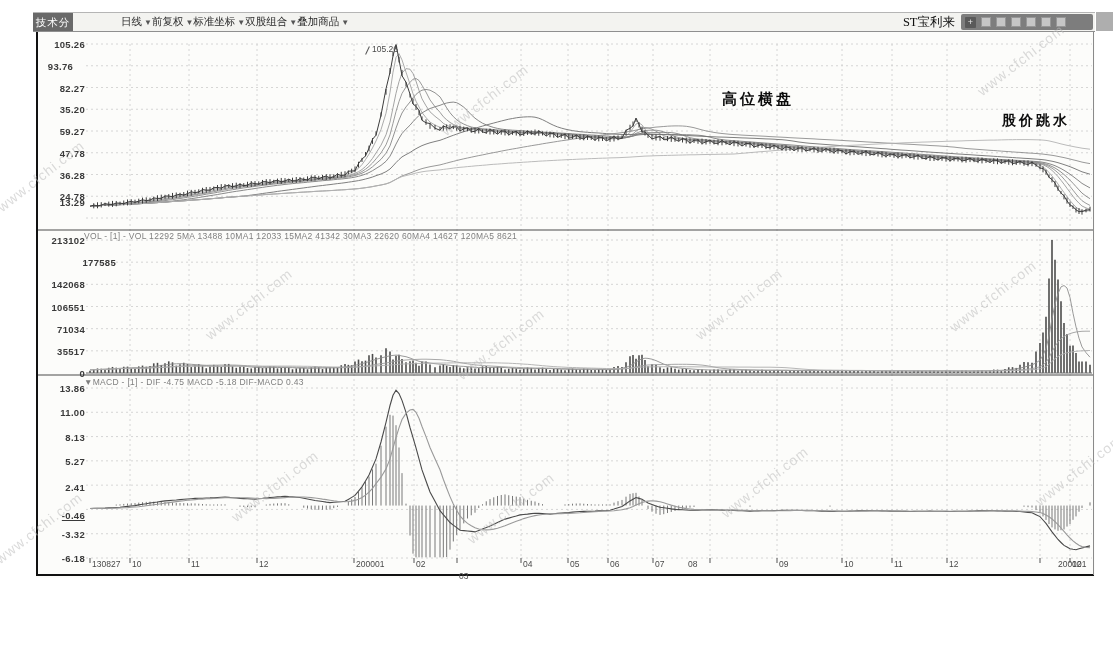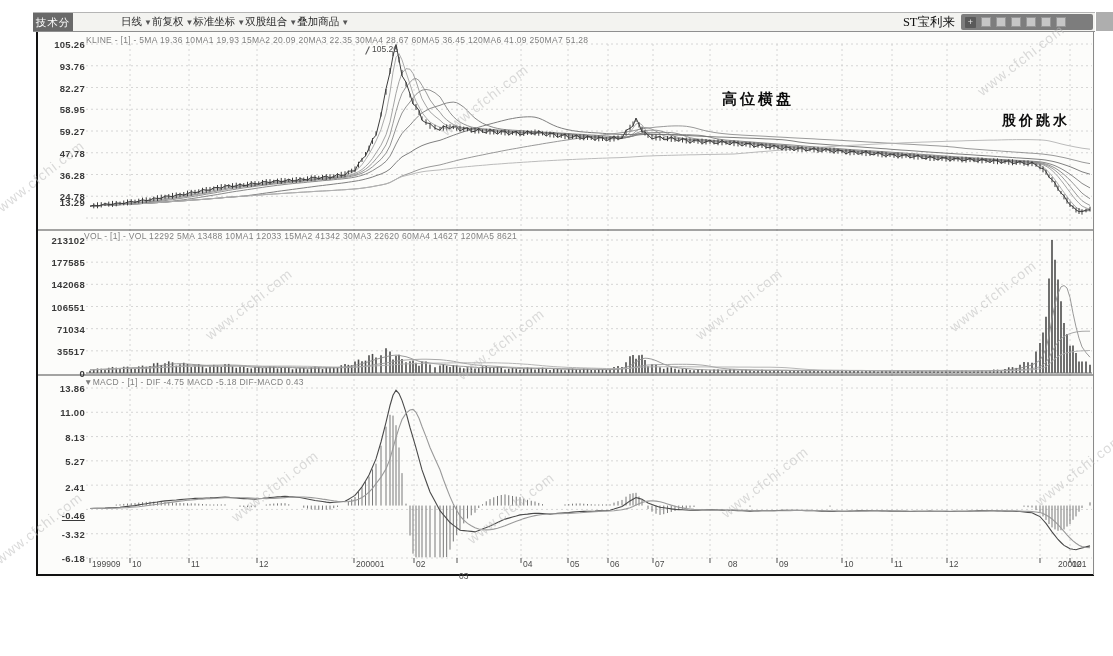--- a/index.html
+++ b/index.html
@@ -63,21 +63,20 @@
         <div class="ibtn"></div>
         <div class="ibtn"></div>
         <div class="ibtn"></div>
         <div class="ibtn"></div>
         <div class="ibtn"></div>
       </div>
   </div>
   <div class="scan-smudge"></div>
 
   <div id="chart">
-    <div class="phead" style="left:50px;top:3px;">KLINE - [1] - 5MA 19.36 10MA1 19.93 15MA2 20.09 20MA3 22.35 30MA4 28.67 60MA5 36.45 120MA6 41.09 250MA7 51.28</div>
     <div class="phead" style="left:48px;top:199px;">VOL - [1] - VOL 12292 5MA 13488 10MA1 12033 15MA2 41342 30MA3 22620 60MA4 14627 120MA5 8621</div>
     <div class="phead" style="left:48px;top:345px;">▼MACD - [1] - DIF -4.75 MACD -5.18 DIF-MACD 0.43</div>
   <svg width="1059" height="546">
         <line x1="50" y1="12" x2="1056" y2="12" stroke="#cbcbcb" stroke-width="0.8" stroke-dasharray="2,3"></line>
         <line x1="50" y1="33.75" x2="1056" y2="33.75" stroke="#cbcbcb" stroke-width="0.8" stroke-dasharray="2,3"></line>
         <line x1="50" y1="55.5" x2="1056" y2="55.5" stroke="#cbcbcb" stroke-width="0.8" stroke-dasharray="2,3"></line>
         <line x1="50" y1="77.25" x2="1056" y2="77.25" stroke="#cbcbcb" stroke-width="0.8" stroke-dasharray="2,3"></line>
         <line x1="50" y1="99" x2="1056" y2="99" stroke="#cbcbcb" stroke-width="0.8" stroke-dasharray="2,3"></line>
         <line x1="50" y1="120.75" x2="1056" y2="120.75" stroke="#cbcbcb" stroke-width="0.8" stroke-dasharray="2,3"></line>
         <line x1="50" y1="142.5" x2="1056" y2="142.5" stroke="#cbcbcb" stroke-width="0.8" stroke-dasharray="2,3"></line>
@@ -844,55 +843,55 @@
         <line x1="1054" y1="473.5748502994012" x2="1054" y2="470.33008982035926" stroke="#787878" stroke-width="1"></line>
         <polyline points="54.0,476.5 57.8,476.4 61.5,476.3 65.3,476.2 69.0,476.1 72.8,475.9 76.5,475.7 80.3,475.5 84.0,475.3 87.8,474.8 91.5,474.4 95.3,474.0 99.0,473.6 102.8,472.9 106.5,472.3 110.3,471.7 114.0,471.0 117.8,470.5 121.5,470.0 125.3,469.4 129.0,468.9 132.8,468.6 136.5,468.3 140.3,468.0 144.0,467.6 147.8,467.3 151.5,467.0 155.3,466.7 159.0,466.4 162.8,466.3 166.5,466.2 170.3,466.0 174.0,465.9 177.8,465.7 181.5,465.5 185.3,465.3 189.0,465.1 192.8,465.4 196.5,465.7 200.3,466.0 204.0,466.4 207.8,466.6 211.5,466.8 215.3,467.0 219.0,467.2 222.8,466.8 226.5,466.4 230.3,465.9 234.0,465.5 237.8,465.2 241.5,464.9 245.3,464.6 249.0,464.2 252.8,464.6 256.5,464.9 260.3,465.2 264.0,465.5 267.8,466.3 271.5,467.0 275.3,467.7 279.0,468.5 282.8,469.0 286.5,469.5 290.3,470.1 294.0,470.6 297.8,470.3 301.5,470.0 305.3,469.7 309.0,469.3 312.3,467.4 315.7,465.4 319.0,463.4 322.5,459.2 326.0,454.9 329.5,449.0 333.0,443.0 336.5,435.0 340.0,426.9 345.0,410.0 350.0,390.4 354.0,373.5 357.0,363.3 360.0,358.2 363.0,361.6 366.0,368.4 370.0,380.3 374.0,395.5 377.0,405.7 380.0,415.9 383.0,426.9 386.0,437.9 390.0,449.0 394.0,460.0 399.0,469.3 404.0,478.7 407.3,482.6 410.7,486.6 414.0,490.5 417.3,493.1 420.7,495.6 424.0,498.2 427.8,498.6 431.5,499.0 435.3,499.4 439.0,499.9 442.8,498.4 446.5,496.9 450.3,495.4 454.0,493.9 457.8,492.2 461.5,490.5 465.3,488.8 469.0,487.1 472.7,486.1 476.5,485.0 480.3,484.0 484.0,482.9 487.7,482.5 491.5,482.1 495.3,481.6 499.0,481.2 502.8,481.4 506.5,481.6 510.3,481.8 514.0,482.1 517.8,481.7 521.5,481.4 525.3,481.1 529.0,480.8 532.8,480.5 536.5,480.1 540.3,479.8 544.0,479.5 547.8,479.4 551.5,479.3 555.3,479.2 559.0,479.1 562.8,478.9 566.5,478.7 570.3,478.5 574.0,478.2 578.0,477.0 582.0,475.7 586.0,474.4 590.0,471.7 594.0,468.9 597.0,467.2 600.0,465.5 603.0,466.4 606.0,467.2 609.0,469.1 612.0,471.0 616.0,472.4 620.0,473.9 624.0,475.3 627.8,475.8 631.5,476.3 635.2,476.9 639.0,477.4 642.8,477.6 646.5,477.8 650.3,478.0 654.0,478.2 658.0,478.2 662.0,478.1 666.0,478.0 670.0,477.9 674.0,477.8 678.0,477.9 682.0,478.0 686.0,478.1 690.0,478.2 694.0,478.2 698.0,478.4 702.0,478.6 706.0,478.7 710.0,478.9 714.0,479.1 718.0,479.0 722.0,478.9 726.0,478.8 730.0,478.7 734.0,478.7 738.0,478.6 742.0,478.5 746.0,478.4 750.0,478.3 754.0,478.2 758.0,478.3 762.0,478.4 766.0,478.5 770.0,478.6 774.0,478.7 778.0,478.8 782.0,479.0 786.0,479.2 790.0,479.3 794.0,479.5 798.0,479.4 802.0,479.3 806.0,479.3 810.0,479.2 814.0,479.1 818.0,479.0 822.0,478.9 826.0,478.8 830.0,478.7 834.0,478.7 838.0,478.7 842.0,478.8 846.0,478.9 850.0,479.0 854.0,479.1 858.0,479.2 862.0,479.3 866.0,479.3 870.0,479.4 874.0,479.5 878.0,479.4 882.0,479.3 886.0,479.3 890.0,479.2 894.0,479.1 898.0,479.2 902.0,479.3 906.0,479.3 910.0,479.4 914.0,479.5 918.0,479.4 922.0,479.3 926.0,479.3 930.0,479.2 934.0,479.1 938.0,479.0 942.0,478.9 946.0,478.8 950.0,478.7 954.0,478.7 957.8,478.8 961.5,478.9 965.3,479.0 969.0,479.1 972.8,479.2 976.5,479.3 980.3,479.4 984.0,479.5 988.0,479.9 992.0,480.4 996.0,480.8 1000.0,482.7 1004.0,484.6 1007.0,488.0 1010.0,491.4 1013.0,495.6 1016.0,499.9 1019.0,503.7 1022.0,507.5 1025.0,510.5 1028.0,513.4 1031.0,515.1 1034.0,516.8 1037.0,517.3 1040.0,517.7 1043.0,516.8 1046.0,516.0 1050.0,514.9 1054.0,513.9" fill="none" stroke="#4a4a4a" stroke-width="1.1"></polyline>
         <polyline points="54.0,476.5 57.8,476.5 61.5,476.4 65.3,476.4 69.0,476.3 72.8,476.3 76.5,476.2 80.3,476.1 84.0,476.0 87.8,475.8 91.5,475.6 95.3,475.3 99.0,475.0 102.8,474.7 106.5,474.3 110.3,473.8 114.0,473.3 117.8,472.8 121.5,472.3 125.3,471.7 129.0,471.1 132.8,470.6 136.5,470.1 140.3,469.6 144.0,469.1 147.8,468.7 151.5,468.3 155.3,468.0 159.0,467.6 162.8,467.3 166.5,467.1 170.3,466.8 174.0,466.6 177.8,466.4 181.5,466.2 185.3,466.0 189.0,465.8 192.8,465.7 196.5,465.7 200.3,465.6 204.0,465.7 207.8,465.8 211.5,465.9 215.3,466.0 219.0,466.2 222.8,466.4 226.5,466.5 230.3,466.6 234.0,466.5 237.8,466.4 241.5,466.2 245.3,465.9 249.0,465.6 252.8,465.3 256.5,465.1 260.3,465.0 264.0,465.0 267.8,465.0 271.5,465.2 275.3,465.6 279.0,466.0 282.8,466.5 286.5,467.1 290.3,467.6 294.0,468.2 297.8,468.8 301.5,469.2 305.3,469.5 309.0,469.7 312.3,469.5 315.7,469.1 319.0,468.4 322.5,467.2 326.0,465.5 329.5,463.1 333.0,460.1 336.5,456.3 340.0,451.6 345.0,445.2 350.0,436.9 354.0,426.9 357.0,416.2 360.0,405.5 363.0,395.8 366.0,387.5 370.0,381.4 374.0,377.9 377.0,377.4 380.0,380.3 383.0,386.2 386.0,394.5 390.0,404.6 394.0,415.5 399.0,426.7 404.0,437.7 407.3,447.3 410.7,456.3 414.0,464.6 417.3,472.0 420.7,478.4 424.0,483.8 427.8,488.1 431.5,491.4 435.3,493.7 439.0,495.7 442.8,497.0 446.5,497.7 450.3,497.9 454.0,497.8 457.8,497.1 461.5,496.2 465.3,495.1 469.0,493.7 472.7,492.2 476.5,490.7 480.3,489.2 484.0,487.9 487.7,486.6 491.5,485.5 495.3,484.5 499.0,483.6 502.8,483.0 506.5,482.5 510.3,482.1 514.0,481.9 517.8,481.8 521.5,481.7 525.3,481.6 529.0,481.5 532.8,481.4 536.5,481.2 540.3,481.0 544.0,480.8 547.8,480.5 551.5,480.2 555.3,480.0 559.0,479.7 562.8,479.5 566.5,479.3 570.3,479.1 574.0,479.0 578.0,478.7 582.0,478.3 586.0,477.7 590.0,476.9 594.0,475.8 597.0,474.5 600.0,473.0 603.0,471.7 606.0,470.4 609.0,469.6 612.0,469.1 616.0,468.8 620.0,469.1 624.0,469.8 627.8,470.7 631.5,471.9 635.2,473.1 639.0,474.2 642.8,475.2 646.5,475.9 650.3,476.6 654.0,477.0 658.0,477.4 662.0,477.6 666.0,477.8 670.0,477.9 674.0,478.0 678.0,478.0 682.0,478.0 686.0,478.0 690.0,478.0 694.0,478.0 698.0,478.1 702.0,478.1 706.0,478.2 710.0,478.3 714.0,478.5 718.0,478.6 722.0,478.7 726.0,478.7 730.0,478.8 734.0,478.8 738.0,478.8 742.0,478.8 746.0,478.7 750.0,478.7 754.0,478.6 758.0,478.5 762.0,478.5 766.0,478.4 770.0,478.4 774.0,478.4 778.0,478.5 782.0,478.5 786.0,478.6 790.0,478.8 794.0,478.9 798.0,479.0 802.0,479.1 806.0,479.2 810.0,479.2 814.0,479.3 818.0,479.3 822.0,479.2 826.0,479.2 830.0,479.1 834.0,479.0 838.0,478.9 842.0,478.9 846.0,478.9 850.0,478.9 854.0,478.9 858.0,478.9 862.0,478.9 866.0,479.0 870.0,479.1 874.0,479.2 878.0,479.2 882.0,479.3 886.0,479.3 890.0,479.3 894.0,479.3 898.0,479.3 902.0,479.3 906.0,479.3 910.0,479.3 914.0,479.3 918.0,479.3 922.0,479.3 926.0,479.3 930.0,479.3 934.0,479.3 938.0,479.3 942.0,479.2 946.0,479.2 950.0,479.1 954.0,479.0 957.8,478.9 961.5,478.9 965.3,478.9 969.0,478.9 972.8,478.9 976.5,478.9 980.3,479.0 984.0,479.1 988.0,479.2 992.0,479.4 996.0,479.6 1000.0,480.0 1004.0,480.6 1007.0,481.6 1010.0,483.0 1013.0,484.8 1016.0,487.0 1019.0,489.7 1022.0,492.7 1025.0,496.0 1028.0,499.4 1031.0,502.8 1034.0,506.0 1037.0,508.9 1040.0,511.3 1043.0,513.2 1046.0,514.6 1050.0,515.4 1054.0,515.8" fill="none" stroke="#9a9a9a" stroke-width="1.1"></polyline>
         <line x1="0" y1="198" x2="1058" y2="198" stroke="#4a4a4a" stroke-width="1"></line>
         <line x1="0" y1="343" x2="1058" y2="343" stroke="#4a4a4a" stroke-width="1"></line>
         <line x1="1" y1="0" x2="1" y2="543" stroke="#111111" stroke-width="2"></line>
         <line x1="0" y1="543" x2="1058" y2="543" stroke="#111111" stroke-width="1.8"></line>
         <line x1="1057.5" y1="0" x2="1057.5" y2="543" stroke="#8a8a8a" stroke-width="1"></line>
       </svg>
       <div class="ylab" style="top: 7px;">105.26</div>
-      <div class="ylab" style="top: 28.75px;">93.76</div>
+      <div class="ylab" style="top: 28.75px; text-align: center;">93.76</div>
       <div class="ylab" style="top: 50.5px;">82.27</div>
-      <div class="ylab" style="top: 72.25px;">58.95</div>
+      <div class="ylab" style="top: 72.25px;">35.20</div>
       <div class="ylab" style="top: 94px;">59.27</div>
       <div class="ylab" style="top: 115.75px; text-align: right;">47.78</div>
       <div class="ylab" style="top: 137.5px;">36.28</div>
       <div class="ylab" style="top: 159.25px;">24.78</div>
       <div class="ylab" style="top: 165px;">13.29</div>
       <div class="ylab" style="top: 203px;">213102</div>
-      <div class="ylab" style="top: 225.167px;">177585</div>
+      <div class="ylab" style="top: 225.167px; padding-left: 31px;">177585</div>
       <div class="ylab" style="top: 247.333px;">142068</div>
       <div class="ylab" style="top: 269.5px;">106551</div>
       <div class="ylab" style="top: 291.667px;">71034</div>
       <div class="ylab" style="top: 313.833px;">35517</div>
       <div class="ylab" style="top: 336px;">0</div>
       <div class="ylab" style="top: 351px;">13.86</div>
       <div class="ylab" style="top: 375.286px;">11.00</div>
       <div class="ylab" style="top: 399.571px;">8.13</div>
       <div class="ylab" style="top: 423.857px;">5.27</div>
       <div class="ylab" style="top: 450px;">2.41</div>
       <div class="ylab" style="top: 478px; text-decoration: underline;">-0.46</div>
       <div class="ylab" style="top: 496.714px;">-3.32</div>
       <div class="ylab" style="top: 521px;">-6.18</div>
-      <div class="xlab" style="left: 56px; top: 527px;">199909</div>
+      <div class="xlab" style="left: 56px; top: 527px;">130827</div>
       <div class="xlab" style="left: 96px; top: 527px;">10</div>
       <div class="xlab" style="left: 155px; top: 527px;">11</div>
       <div class="xlab" style="left: 223px; top: 527px;">12</div>
       <div class="xlab" style="left: 320px; top: 527px;">200001</div>
       <div class="xlab" style="left: 380px; top: 527px;">02</div>
       <div class="xlab" style="left: 423px; top: 527px; margin-top: 12px;">03</div>
       <div class="xlab" style="left: 487px; top: 527px;">04</div>
       <div class="xlab" style="left: 534px; top: 527px;">05</div>
       <div class="xlab" style="left: 574px; top: 527px;">06</div>
       <div class="xlab" style="left: 619px; top: 527px;">07</div>
-      <div class="xlab" style="left: 692px; top: 527px;">08</div>
+      <div class="xlab" style="left: 652px; top: 527px;">08</div>
       <div class="xlab" style="left: 743px; top: 527px;">09</div>
       <div class="xlab" style="left: 808px; top: 527px;">10</div>
       <div class="xlab" style="left: 858px; top: 527px;">11</div>
       <div class="xlab" style="left: 913px; top: 527px;">12</div>
       <div class="xlab" style="left: 1006px; top: 527px; margin-left: 16px;">200101</div>
       <div class="xlab" style="left: 1036px; top: 527px;">02</div>
     </div>
 
   <div class="peaklab">105.26</div>
   <div class="ann ann-sideways">高位横盘</div>

